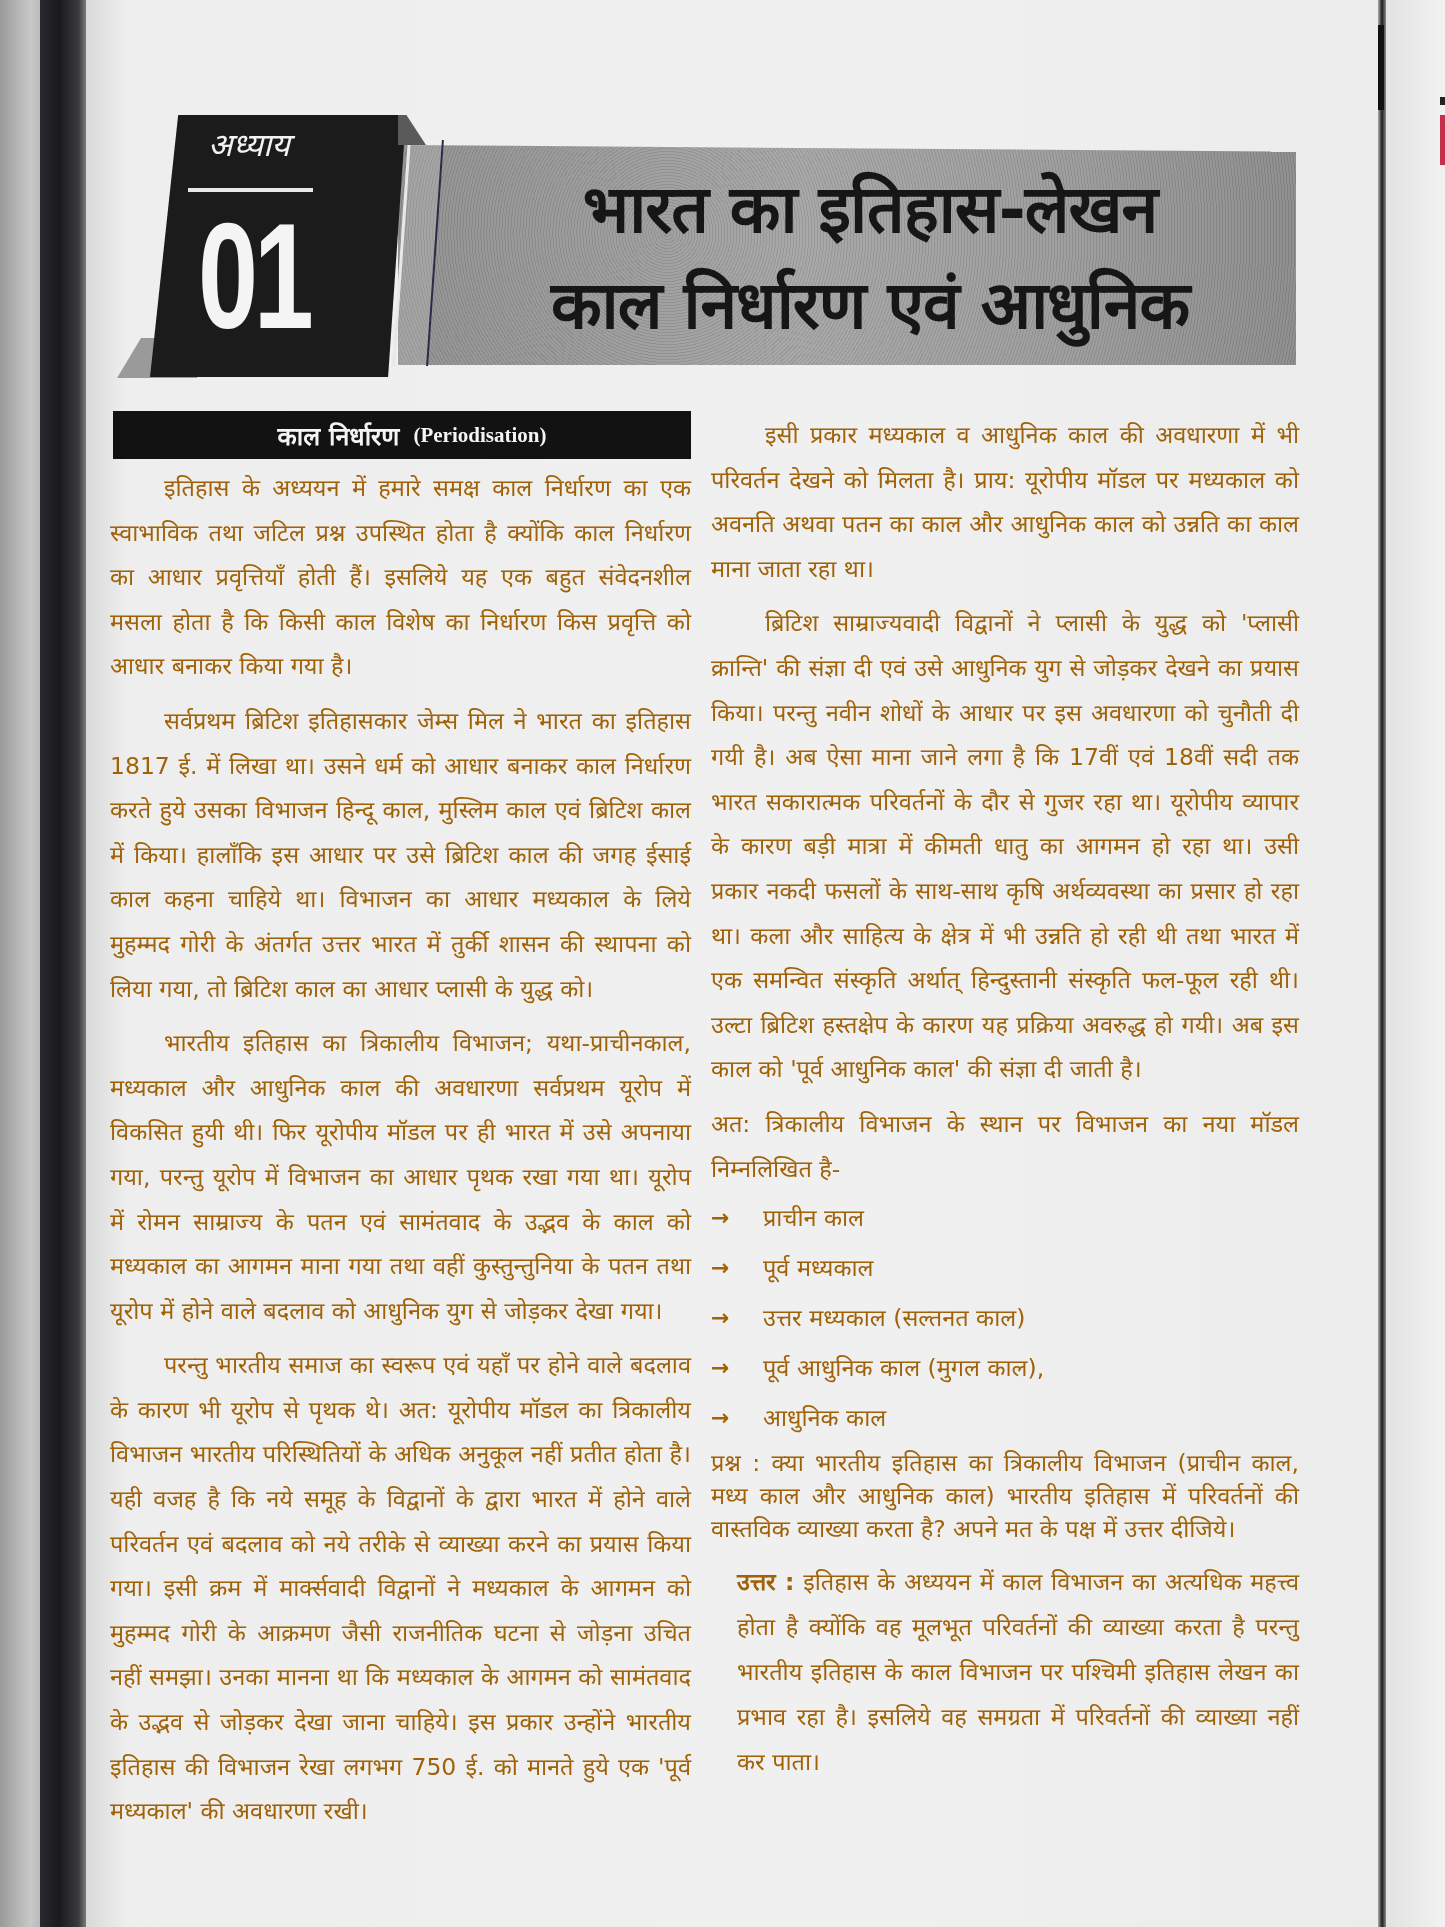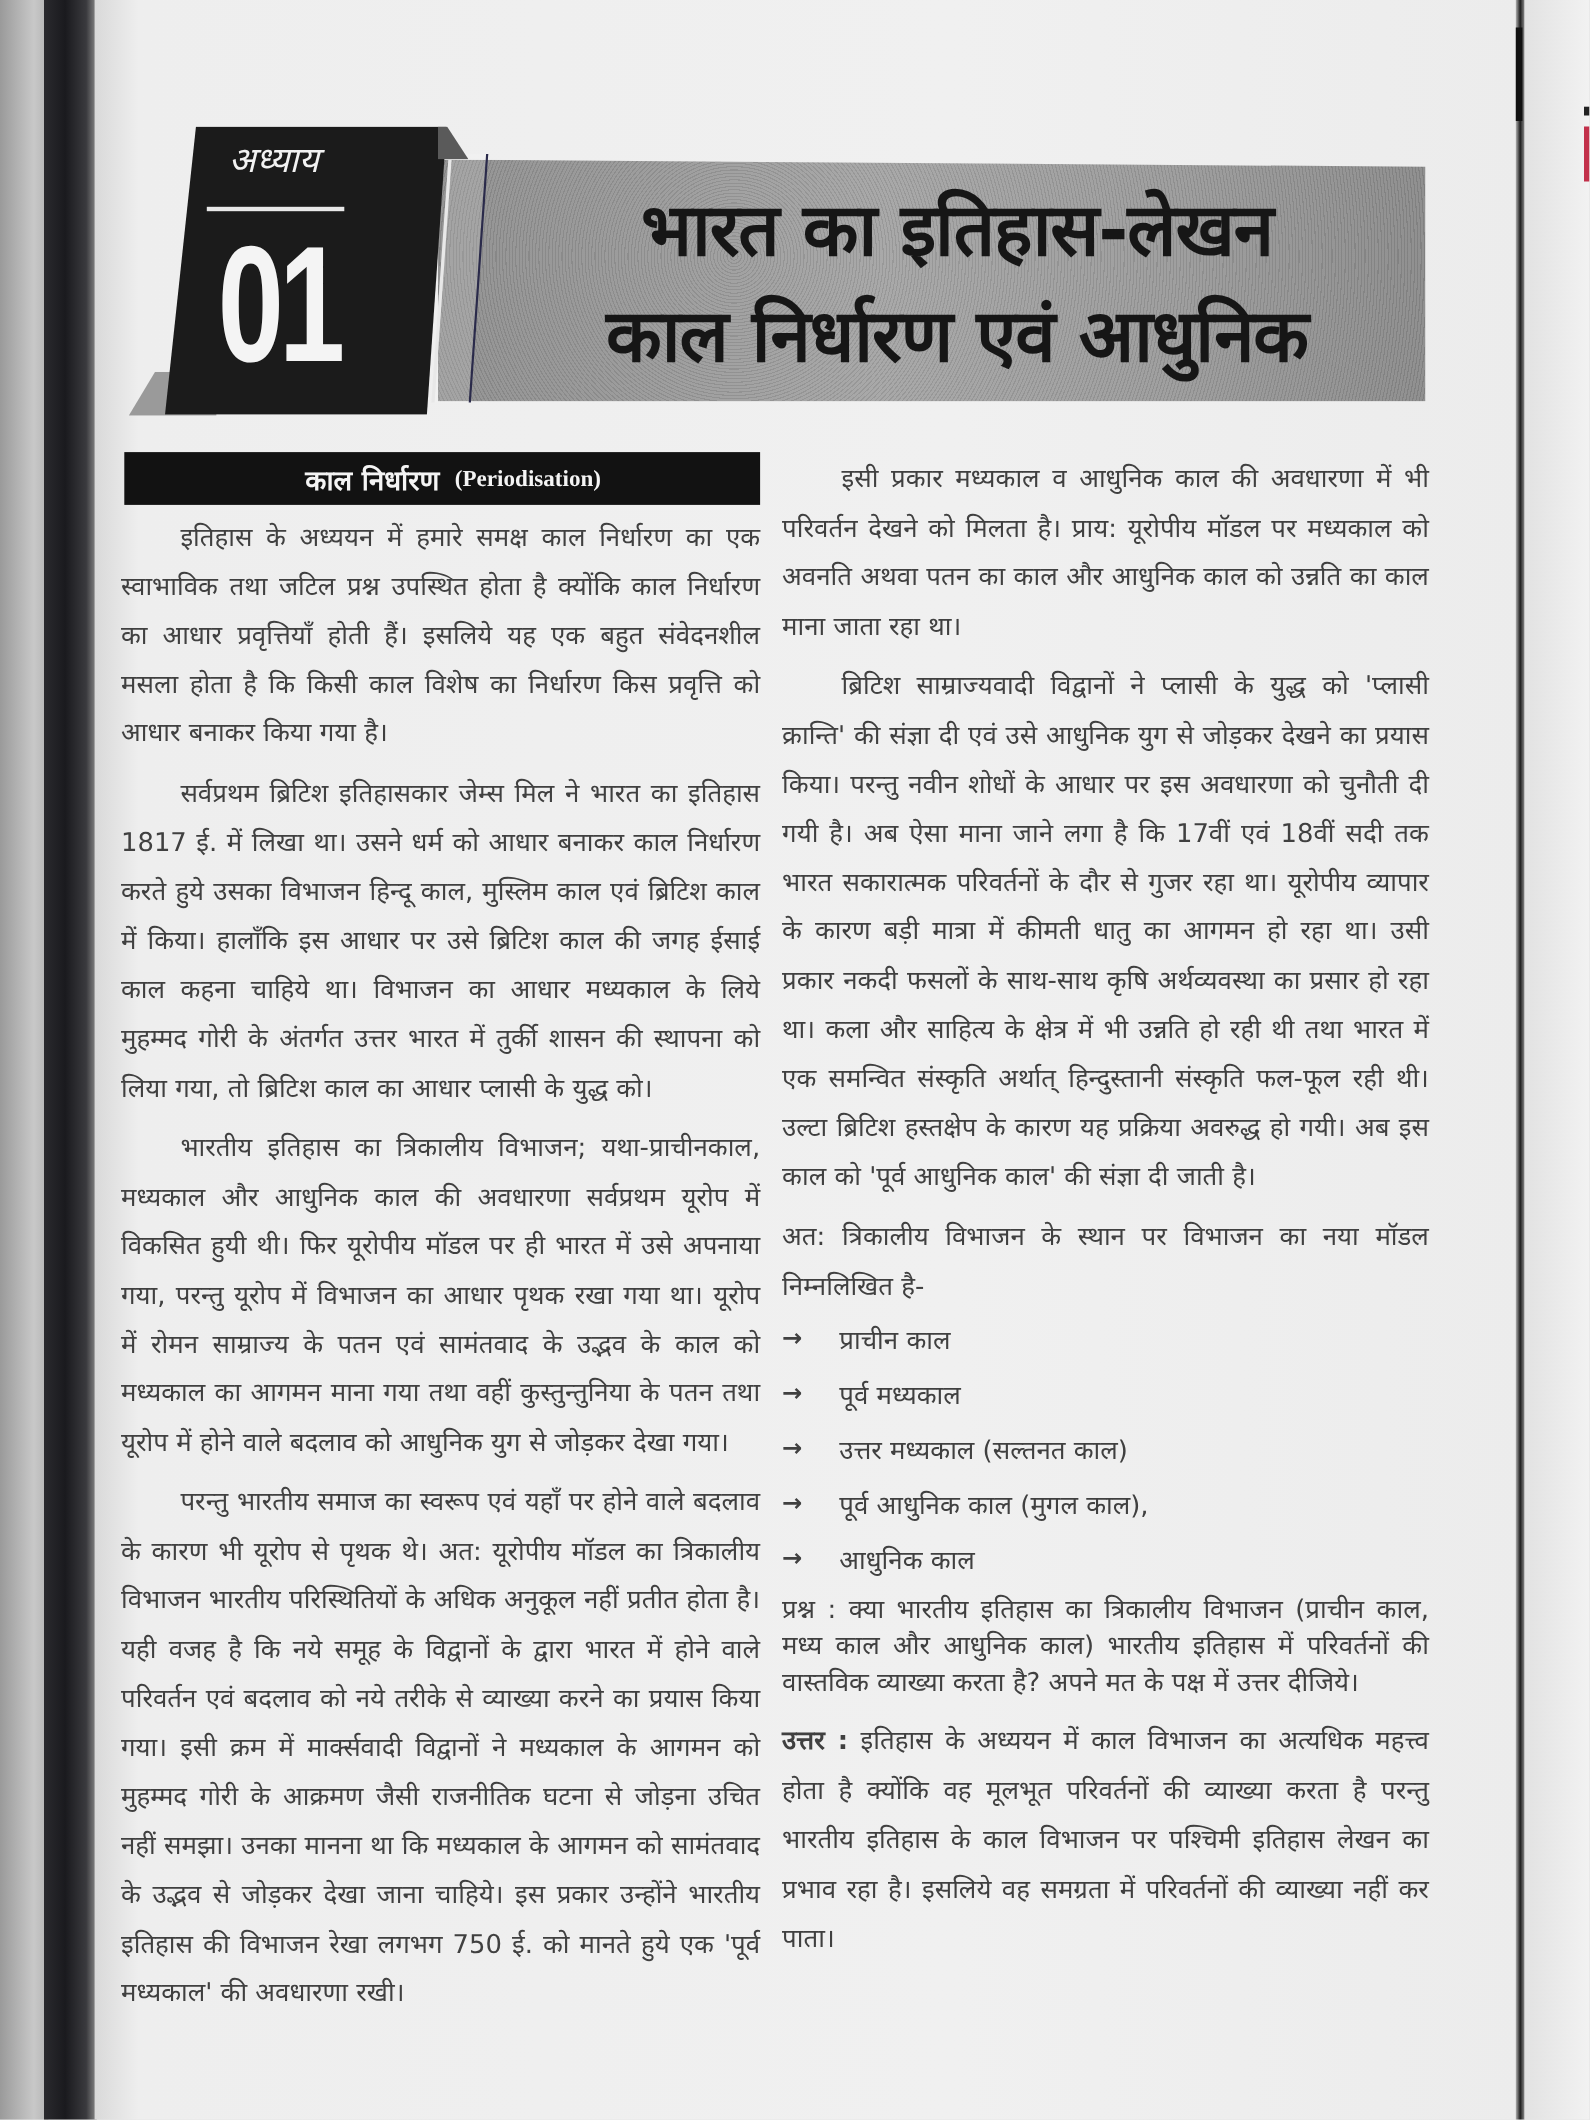--- a/index.html
+++ b/index.html
@@ -96,32 +96,32 @@
   }
   .section-bar span {
     color: #f4f4f4; font-weight: bold; font-size: 25px;
     font-family: "DejaVu Serif", serif;
   }
   .section-bar .en { font-family: "Liberation Serif", serif; font-size: 21px; margin-left: 14px; }
 
   
   .col {
     position: absolute; font-size: 23.5px; line-height: 44.6px;
-    text-align: justify; color: #404040;
+    text-align: justify; color: #a16207;
   }
   .col-left { left: 110px; top: 466px; width: 581px; }
   .col-right { left: 711px; top: 413px; width: 588px; }
   .para { text-indent: 54px; margin-bottom: 10px; }
   .para.noindent { text-indent: 0; }
   .list { list-style: none; margin: 2px 0 0 0; }
   .list li { display: flex; align-items: center; height: 50px; }
   .list .arrow { width: 52px; font-size: 22px; font-weight: bold; }
   .qa { margin-top: 4px; }
   .question { font-weight: normal; text-align: justify; line-height: 33px; }
-  .answer { margin-top: 14px; text-align: justify; line-height: 45px; }
+  .answer { margin-top: 14px; text-align: justify; line-height: 45px; margin-left: 26px; }
   .label-b { font-weight: bold; }
 </style>
 </head>
 <body>
 
 <div class="binding-outer"></div>
 <div class="binding-dark"></div>
 <div class="page"></div>
 <div class="page-edge"></div>
 <div class="page-edge-top"></div>

